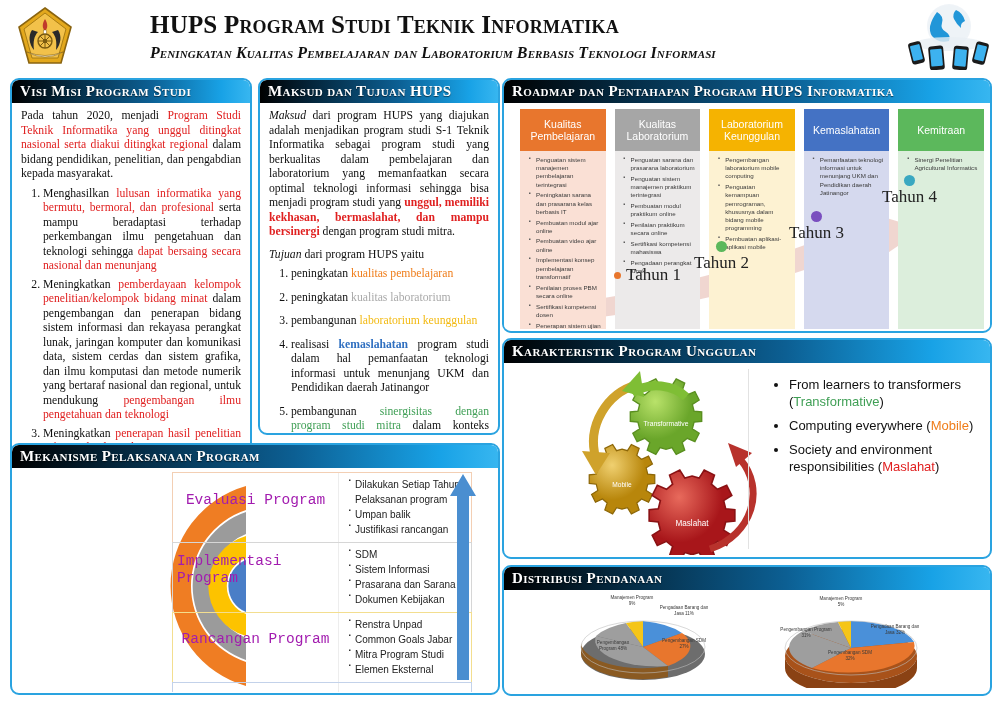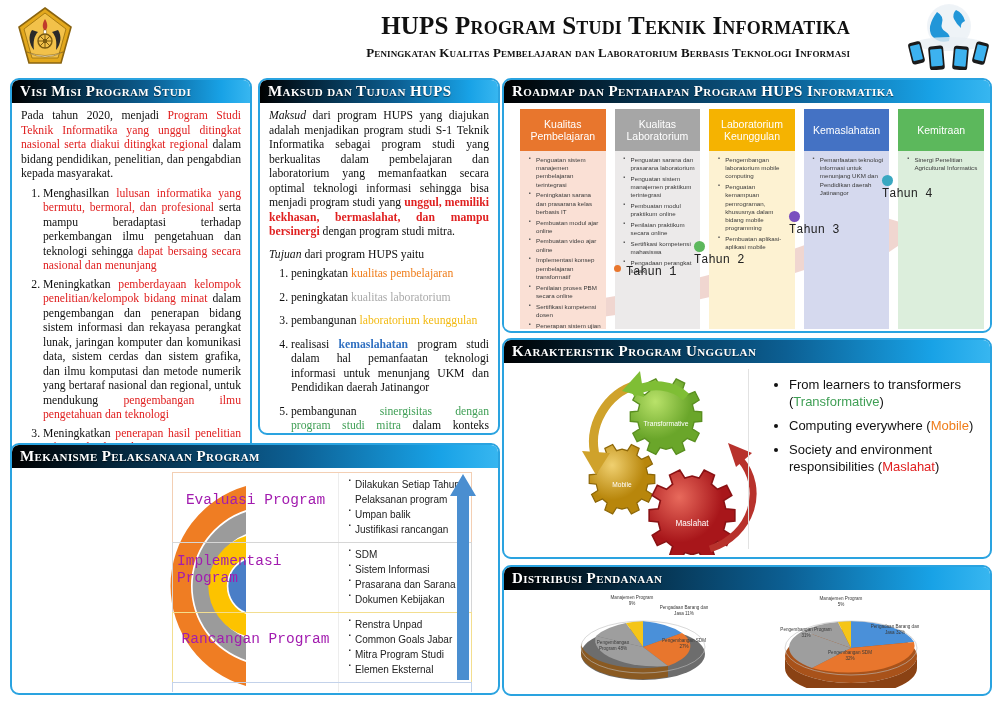--- a/index.html
+++ b/index.html
@@ -12,33 +12,34 @@
   }
 
   
   .poster-header{
     position:absolute; left:0; top:0; width:1000px; height:74px;
     display:flex; align-items:center; justify-content:center;
   }
   .logo-unpad{
     position:absolute; left:16px; top:6px; width:58px; height:62px;
   }
-  .header-titles{ text-align:right; width:700px; }
+  .header-titles{ text-align:left; width:700px; }
   .title-main{
     font-family:"Liberation Serif", serif;
     font-weight:bold; font-size:25px; color:#111;
     letter-spacing:.2px; line-height:1.05;
     font-variant:small-caps;
     white-space:nowrap;
   }
   .title-sub{
     font-family:"Liberation Serif", serif;
-    font-weight:bold; font-size:13px; color:#111;
+    font-weight:bold; font-size:16px; color:#111;
     margin-top:5px; font-variant:small-caps; letter-spacing:.1px;
     white-space:nowrap;
+    font-style:italic;
   }
   .header-graphic{ position:absolute; right:8px; top:2px; width:86px; height:68px; }
 
   
   .panel{
     position:absolute;
     border:2px solid #2aa3e0;
     border-radius:9px;
     background:#fff;
     overflow:hidden;
@@ -107,22 +108,22 @@
     font-family:"Liberation Sans", sans-serif;
     font-size:6.2px; line-height:1.32; color:#3a3a3a;
     padding:5px 4px 6px 4px; min-height:178px;
   }
   .rm-col-body ul{ margin:0; padding-left:7px; list-style:none; }
   .rm-col-body li{ margin-bottom:2.6px; position:relative; padding-left:5px; }
   .rm-col-body li:before{
     content:"\25AA"; position:absolute; left:-2px; top:-1px; font-size:5.5px; color:#555;
   }
   .rm-marker{
-    position:absolute; display:flex; align-items:flex-start; gap:5px;
-    font-family:Liberation Mono, monospace; font-size:12px; color:#222;
+    position:absolute; display:flex; align-items:center; gap:5px;
+    font-family:Liberation Serif, serif; font-size:17px; color:#222;
   }
   .rm-dot{ width:11px; height:11px; border-radius:50%; display:inline-block; }
   .rm-dot.sm{ width:7px; height:7px; }
 
   
   .kar-wrap{ position:relative; height:192px; display:flex; }
   .kar-left{ position:relative; width:265px; height:100%; }
   .kar-right{ flex:1; padding:14px 6px 0 4px; }
   .kar-right ul{ margin:0; padding-left:16px; }
   .kar-right li{

